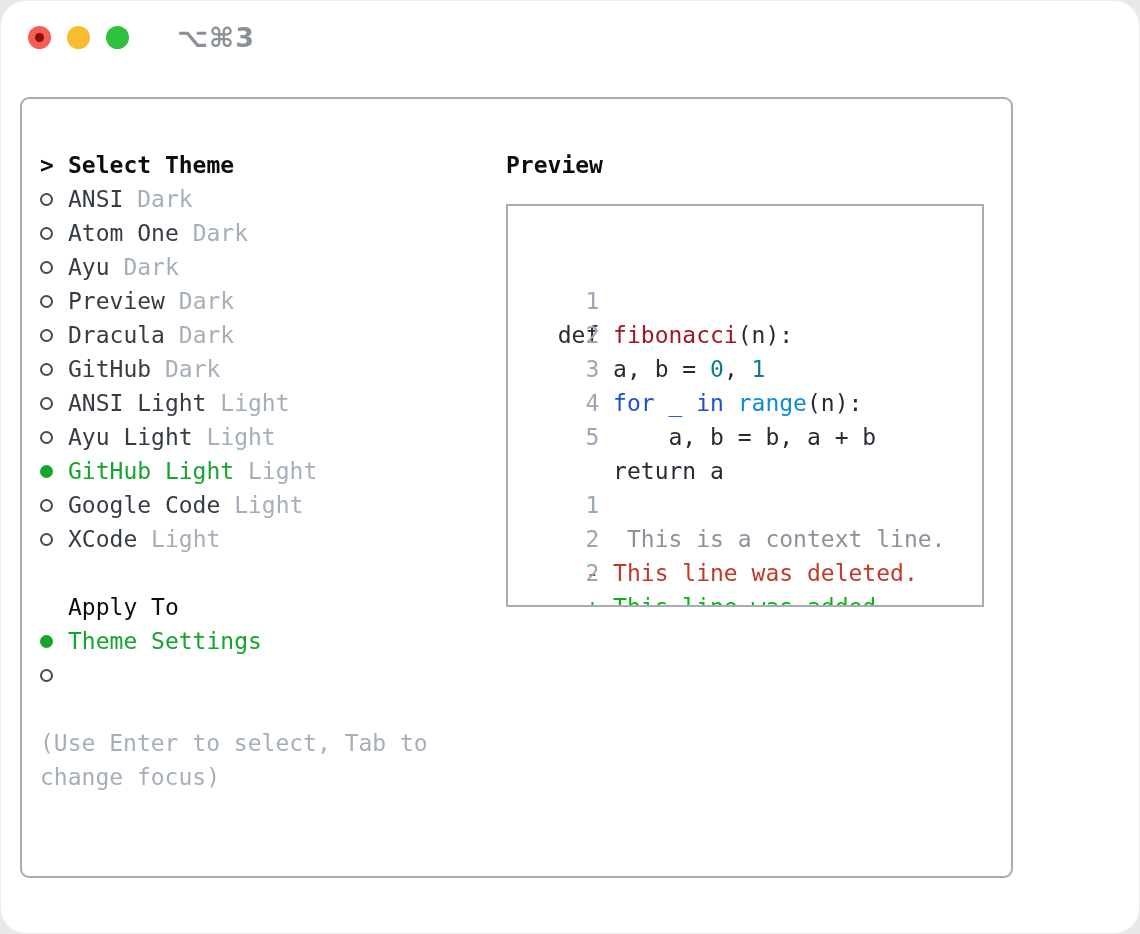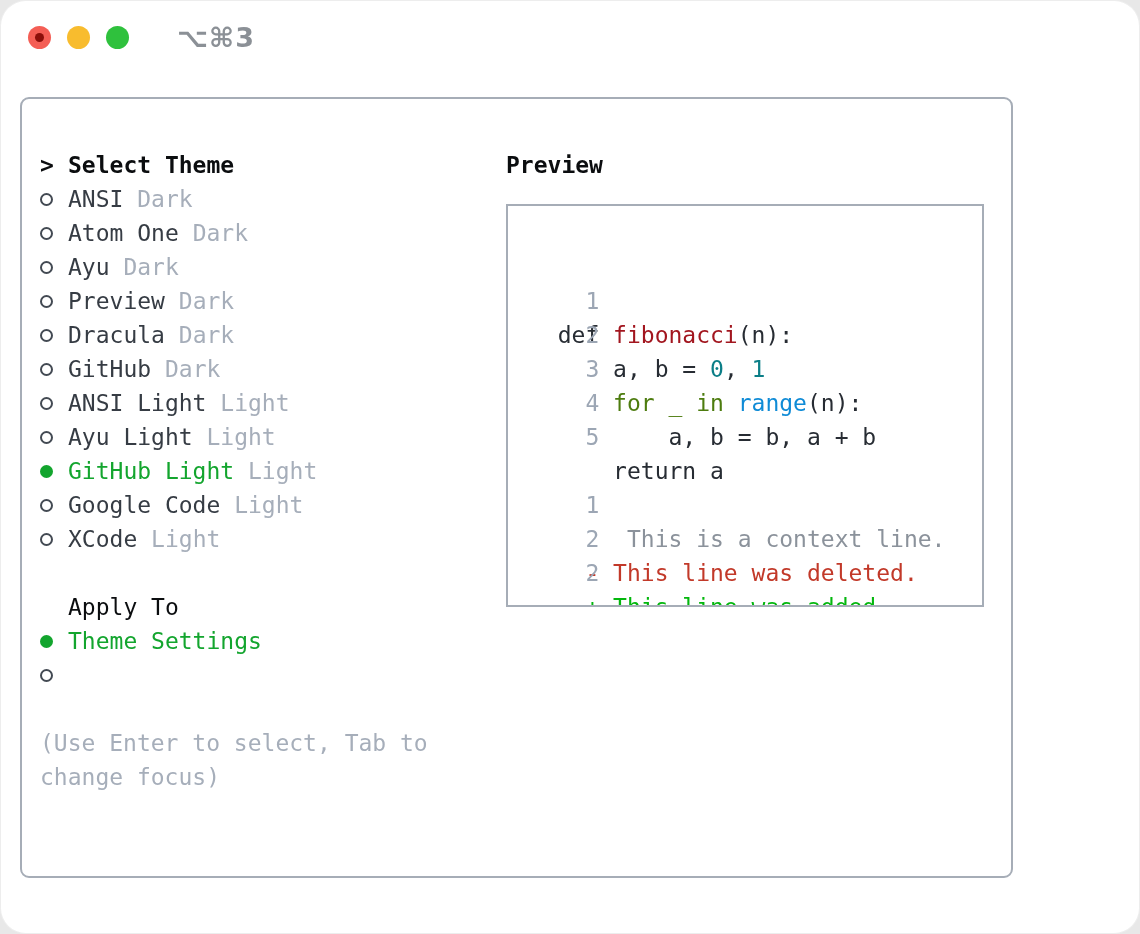--- a/index.html
+++ b/index.html
@@ -169,21 +169,21 @@
   <div class="code-row">
     <span class="ln">1</span>
   <span style="color: rgb(39, 44, 51);">def </span><span style="color: rgb(162, 22, 31);">fibonacci</span><span style="color: rgb(39, 44, 51);">(n):</span></div>
 
   <div class="code-row">
     <span class="ln">2</span>
   <span style="color: rgb(39, 44, 51);">    a, b = </span><span style="color: rgb(11, 126, 135);">0</span><span style="color: rgb(39, 44, 51);">, </span><span style="color: rgb(11, 126, 135);">1</span></div>
 
   <div class="code-row">
     <span class="ln">3</span>
-  <span style="color: #4d7c0f;">    for _ in </span><span style="color: rgb(15, 139, 214);">range</span><span style="color: rgb(39, 44, 51);">(n):</span></div>
+  <span style="color: #1d4ed8;">    for _ in </span><span style="color: rgb(15, 139, 214);">range</span><span style="color: rgb(39, 44, 51);">(n):</span></div>
 
   <div class="code-row">
     <span class="ln">4</span>
   <span style="color: rgb(39, 44, 51);">        a, b = b, a + b</span></div>
 
   <div class="code-row">
     <span class="ln">5</span>
   <span style="color: rgb(39, 44, 51);">    return a</span></div>
 
   <div class="code-row">

